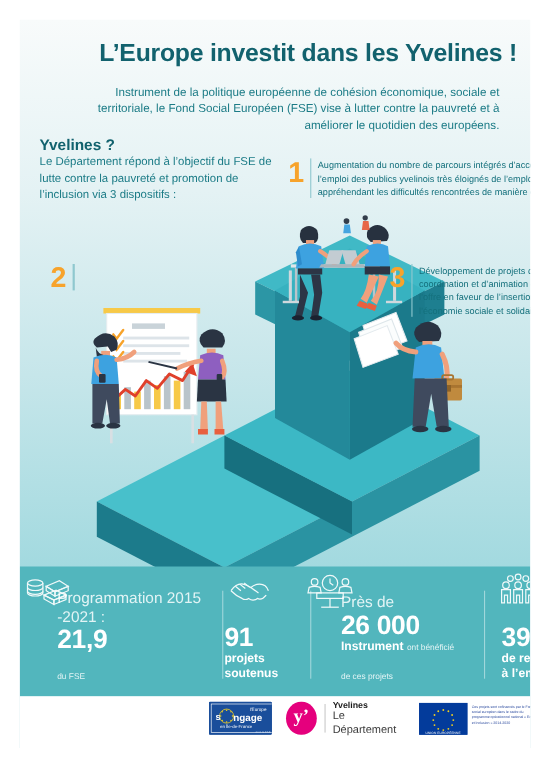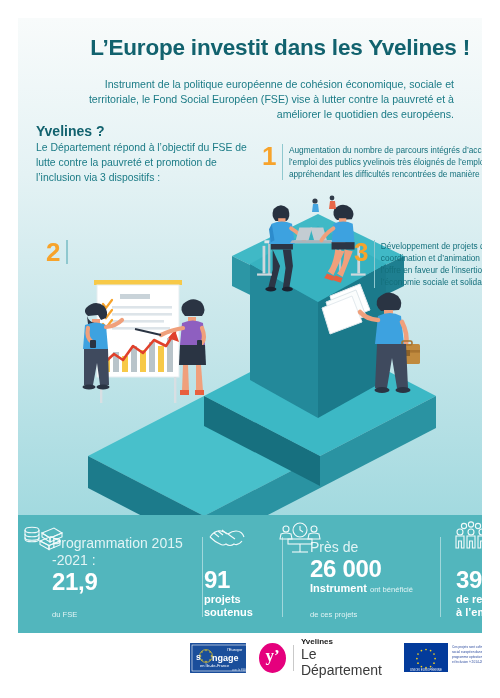--- a/index.html
+++ b/index.html
@@ -132,21 +132,21 @@
     position:relative;
   }
   .y-mark .yglyph{
     position:absolute;left:0;right:0;top:4px;
     text-align:center;color:#fff;font-size:17px;font-weight:bold;
     font-family:"Liberation Serif", serif;line-height:1;
   }
   .y-rule{width:1px;height:26px;background:#c9c9c9;}
   .y-txt{line-height:1.15;}
   .y-txt .l1{font-size:8px;font-weight:bold;color:#1a1a1a;}
-  .y-txt .l2{font-size:14px;color:#3a3a3a;}
+  .y-txt .l2{font-size:10px;color:#3a3a3a;}
   .logo-eu{display:flex;align-items:flex-start;gap:4px;}
   .eu-flag{
     width:44px;height:29px;background:#033b9b;position:relative;
   }
   .eu-cap{
     position:absolute;left:0;bottom:0;width:100%;
     font-size:2.9px;color:#fff;text-align:center;letter-spacing:0.1px;
   }
   .eu-note{
     font-size:3.2px;color:#2b4a9e;line-height:1.5;width:62px;

